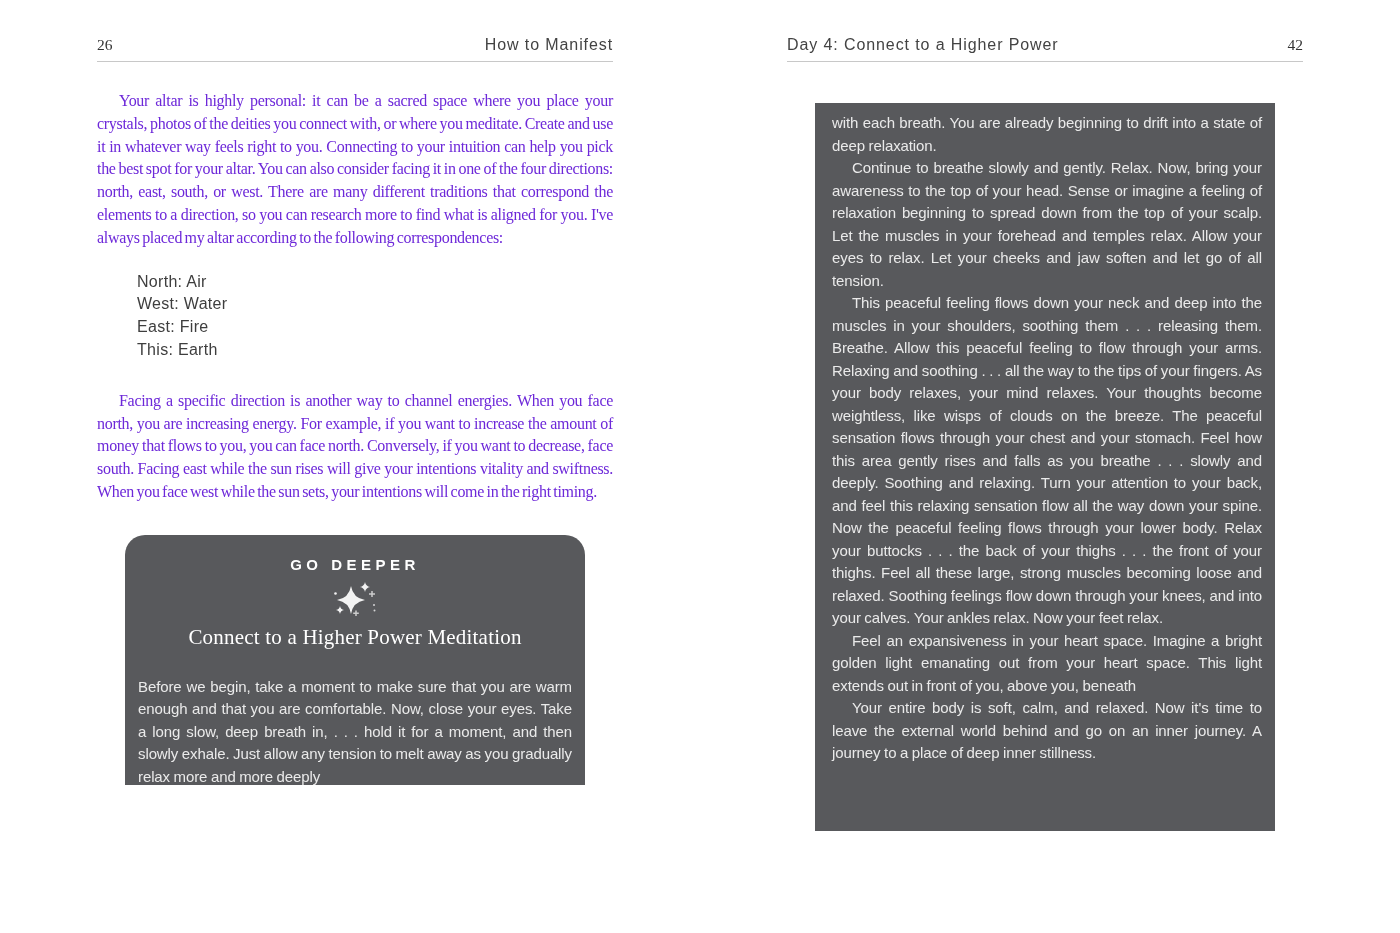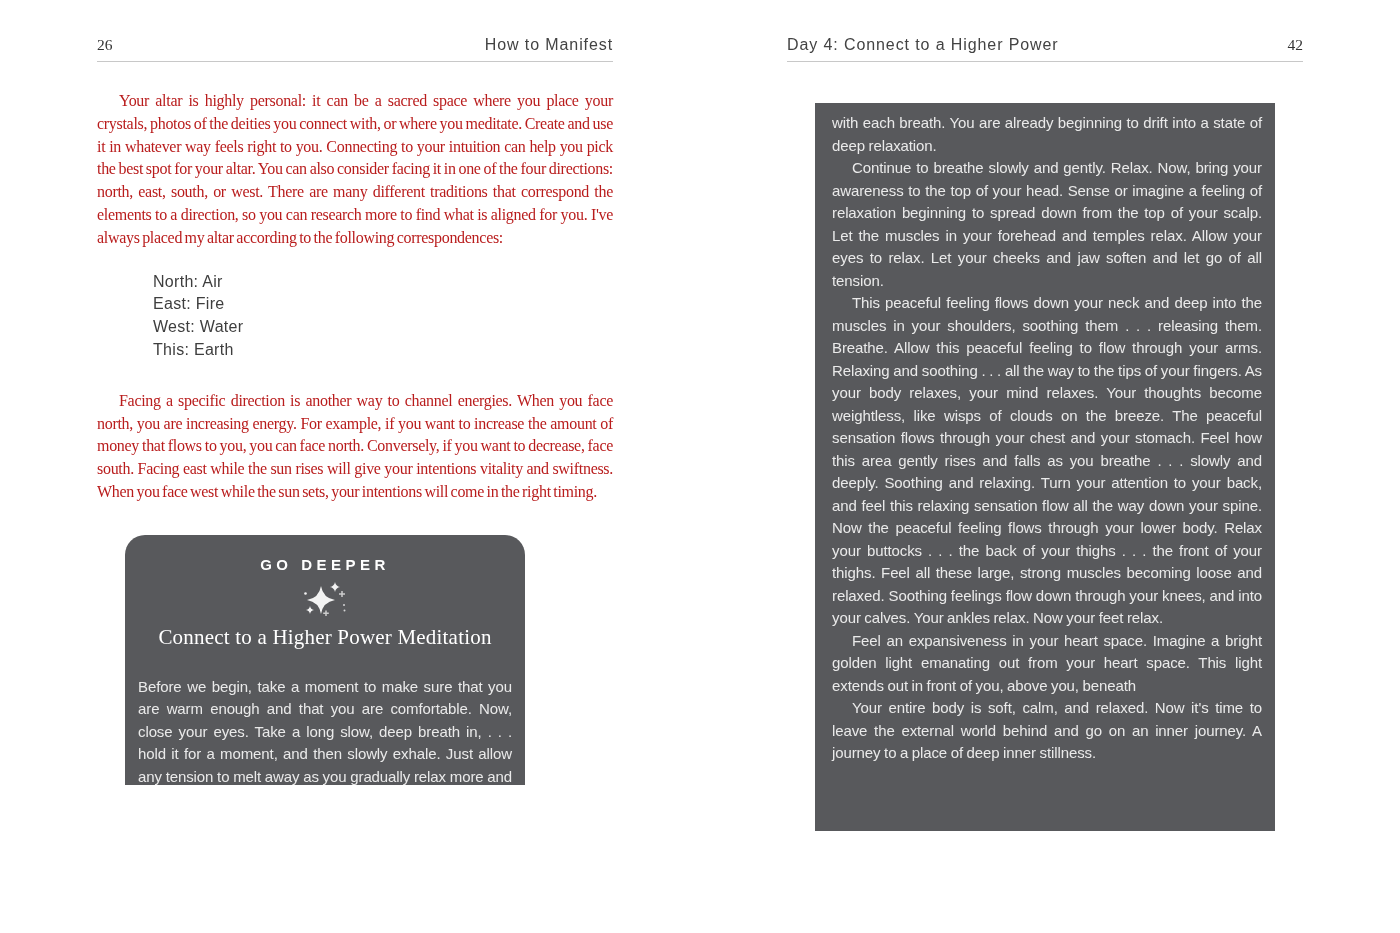--- a/index.html
+++ b/index.html
@@ -39,43 +39,43 @@
     border: 0;
     border-top: 1px solid #c8c8c8;
     height: 0;
   }
 
   
   .body-para {
     margin-top: 28px;
     font-size: 16px;
     line-height: 22.8px;
-    color: #b91c1c;
+    color: #6d28d9;
     text-align: justify;
     letter-spacing: -0.3px;
     word-spacing: -1.2px;
   }
   .body-para.indent { text-indent: 22px; }
 
   
   .correspondence-list {
     list-style: none;
     margin-top: 21px;
-    margin-left: 56px;
+    margin-left: 40px;
     font-family: "Liberation Sans", sans-serif;
     font-size: 16px;
     line-height: 22.8px;
     color: #3e3e3e;
     letter-spacing: 0.3px;
   }
 
   
   .deeper-box {
     margin: 31px 28px 0 28px;
-    width: 400px;
+    width: 460px;
     height: 250px;
     background: #58595c;
     border-radius: 20px 20px 0 0;
     padding: 15px 13px 0 13px;
     overflow: hidden;
   }
   .go-deeper-label {
     font-family: "Liberation Sans", sans-serif;
     font-weight: bold;
     font-size: 15px;
@@ -129,22 +129,22 @@
     <header class="running-head">
       <span class="folio">26</span>
       <span class="running-title">How to Manifest</span>
     </header>
     <hr class="head-rule">
 
     <p class="body-para indent">Your altar is highly personal: it can be a sacred space where you place your crystals, photos of the deities you connect with, or where you meditate. Create and use it in whatever way feels right to you. Connecting to your intuition can help you pick the best spot for your altar. You can also consider facing it in one of the four directions: north, east, south, or west. There are many different traditions that correspond the elements to a direction, so you can research more to find what is aligned for you. I've always placed my altar according to the following correspondences:</p>
 
     <ul class="correspondence-list">
       <li>North: Air</li>
+      <li>West: Water</li>
       <li>East: Fire</li>
-      <li>West: Water</li>
       <li>This: Earth</li>
     </ul>
 
     <p class="body-para indent">Facing a specific direction is another way to channel energies. When you face north, you are increasing energy. For example, if you want to increase the amount of money that flows to you, you can face north. Conversely, if you want to decrease, face south. Facing east while the sun rises will give your intentions vitality and swiftness. When you face west while the sun sets, your intentions will come in the right timing.</p>
 
     <aside class="deeper-box">
       <div class="go-deeper-label">GO DEEPER</div>
       <div class="sparkle-wrap">
         <svg width="48" height="40" viewBox="0 0 48 40" aria-hidden="true">
           <g fill="#f2f2f2">

